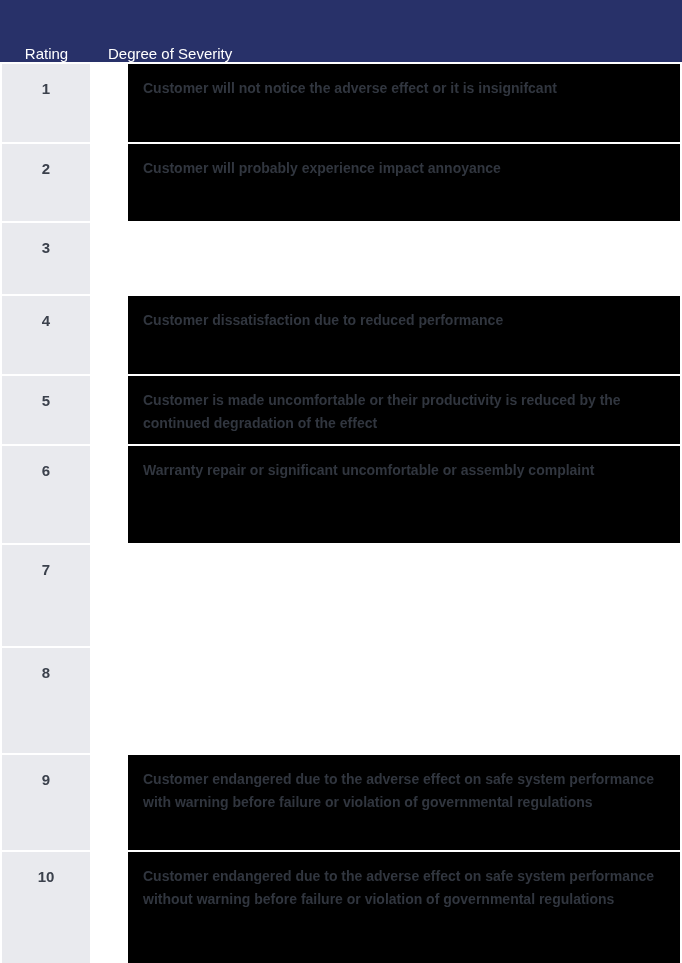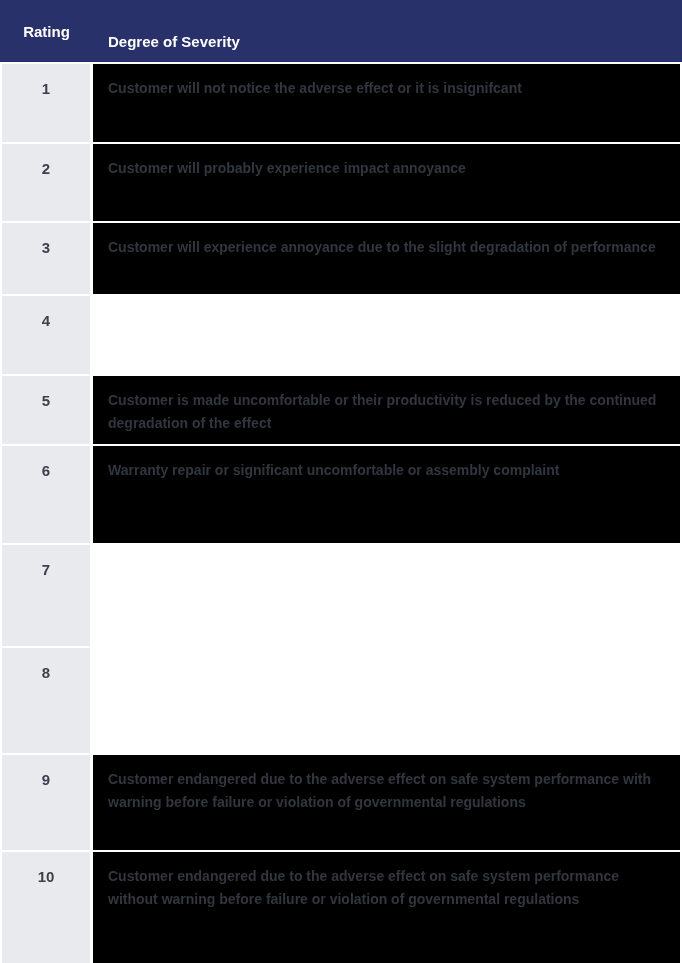--- a/index.html
+++ b/index.html
@@ -13,23 +13,23 @@
     height: 963px;
     background: #ffffff;
     box-sizing: border-box;
     overflow: hidden;
   }
   .header {
     height: 62px;
     background: var(--header-bg, #283169);
     color: var(--header-text, #ffffff);
     display: flex;
-    align-items: center;
+    align-items: flex-end;
     font-size: 15px;
-    font-weight: 700;
+    font-weight: 400;
     margin-bottom: 2px;
   }
   .h-rating {
     width: 93px;
     text-align: center;
     flex: 0 0 auto;
   }
   .h-severity {
     padding-left: 15px;
     flex: 1;
@@ -54,20 +54,21 @@
   }
   .cell-severity {
     flex: 1;
     background: var(--severity-cell-bg, #000000);
     color: var(--severity-text, #31363f);
     font-size: 14px;
     font-weight: 700;
     line-height: 23px;
     padding: 13px 22px 0 15px;
     box-sizing: border-box;
+    margin-left: 35px;
   }
   .r1  { height: 78px; }
   .r2  { height: 77px; }
   .r3  { height: 71px; }
   .r4  { height: 78px; }
   .r5  { height: 68px; }
   .r6  { height: 97px; }
   .r7  { height: 101px; }
   .r8  { height: 105px; }
   .r9  { height: 95px; }
@@ -85,24 +86,24 @@
   <div class="row r1">
     <div class="cell-rating">1</div>
     <div class="cell-severity">Customer will not notice the adverse effect or it is insignifcant</div>
   </div>
   <div class="row r2">
     <div class="cell-rating">2</div>
     <div class="cell-severity">Customer will probably experience impact annoyance</div>
   </div>
   <div class="row r3">
     <div class="cell-rating">3</div>
-    <div class="cell-severity">Customer will experience annoyance due to the slight degradation of performance</div>
   </div>
   <div class="row r4">
     <div class="cell-rating">4</div>
+    <div class="cell-severity">Customer dissatisfaction due to reduced performance</div>
   </div>
   <div class="row r5">
     <div class="cell-rating">5</div>
     <div class="cell-severity">Customer is made uncomfortable or their productivity is reduced by the continued degradation of the effect</div>
   </div>
   <div class="row r6">
     <div class="cell-rating">6</div>
     <div class="cell-severity">Warranty repair or significant uncomfortable or assembly complaint</div>
   </div>
   <div class="row r7">

